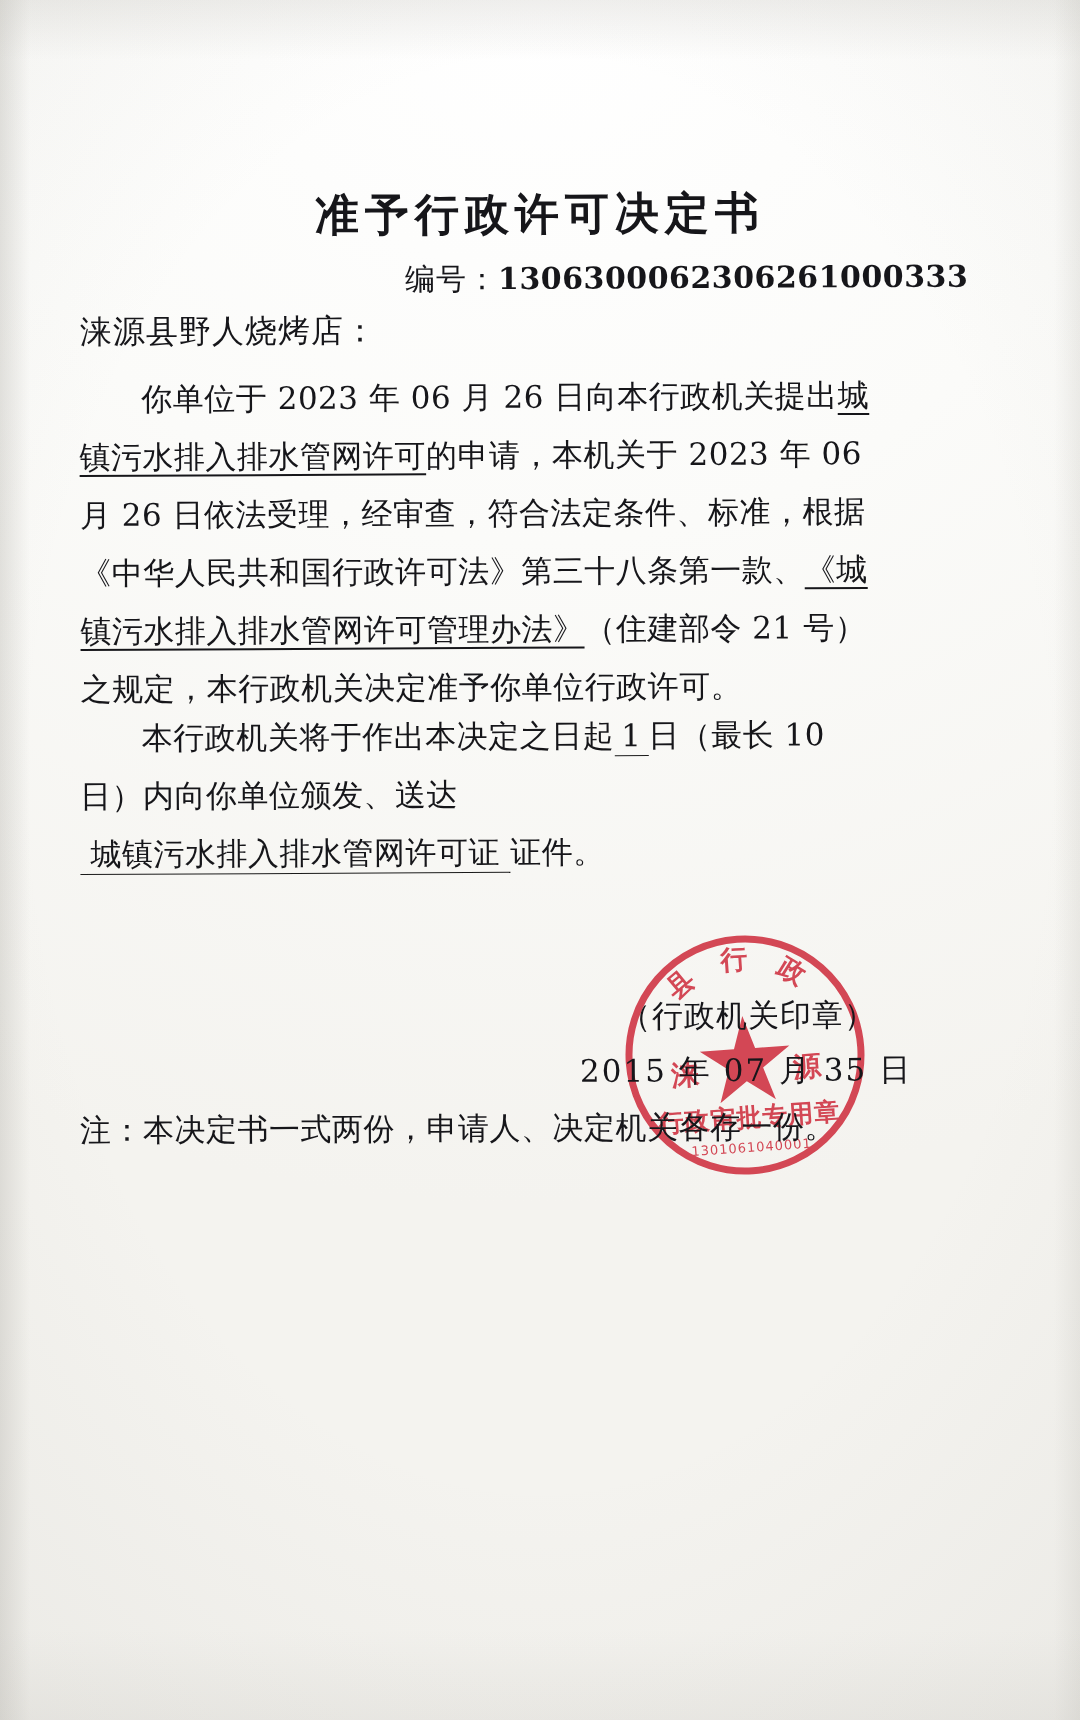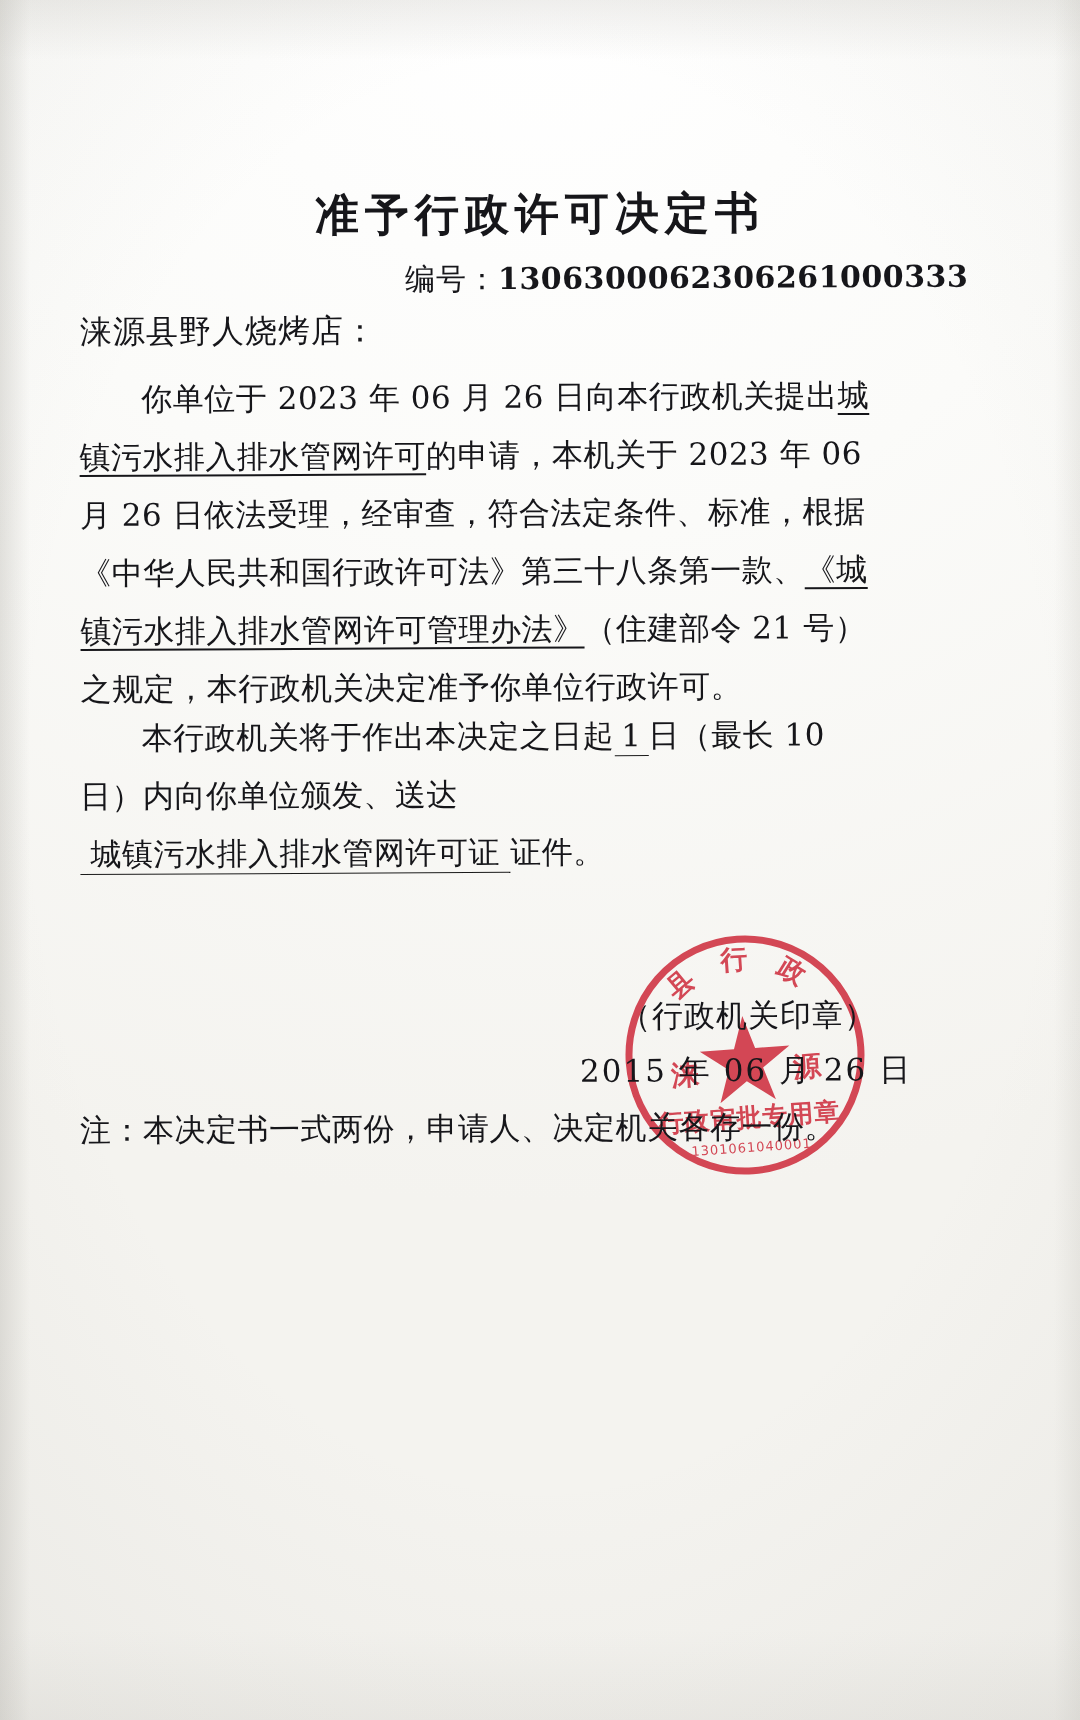--- a/index.html
+++ b/index.html
@@ -201,23 +201,23 @@
 
   <div class="body-block" id="para2">
     <span class="indent"></span><span>本行政机关将于作出本决定之日起</span><span class="fill">1</span><span>日（最长 10 日）内向你单位颁发、送达</span><span class="fill-wide">城镇污水排入排水管网许可证</span><span>证件。</span>
   </div>
 
   <div class="seal-caption">（行政机关印章）</div>
 
   <div class="seal-date">
     <span>2015</span>
     <span>年</span>
-    <span>06</span>
+    <span>07</span>
     <span>月</span>
-    <span>26</span>
+    <span>35</span>
     <span>日</span>
   </div>
 
   <div class="note">注：本决定书一式两份，申请人、决定机关各存一份。</div>
 
   <div id="seal">
     <svg width="250" height="250" viewBox="0 0 250 250" xmlns="http://www.w3.org/2000/svg">
       <defs>
         <path id="arcTop" d="M 38,125 A 87,87 0 0 1 212,125" fill="none"></path>
         <path id="arcBottom" d="M 52,125 A 73,73 0 0 0 198,125" fill="none"></path>

